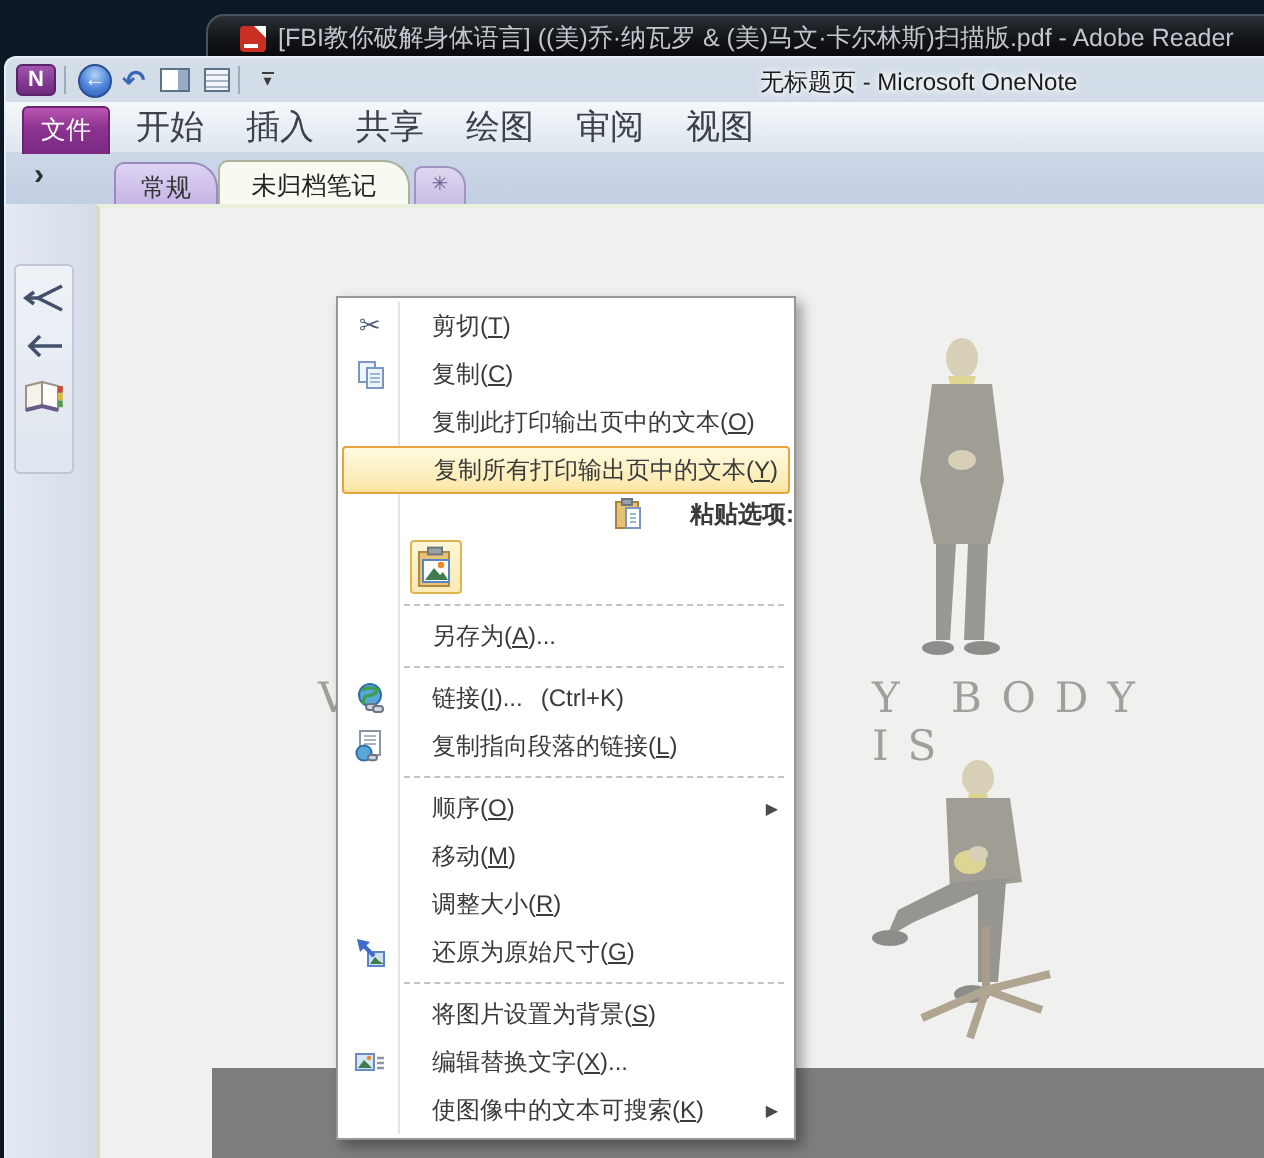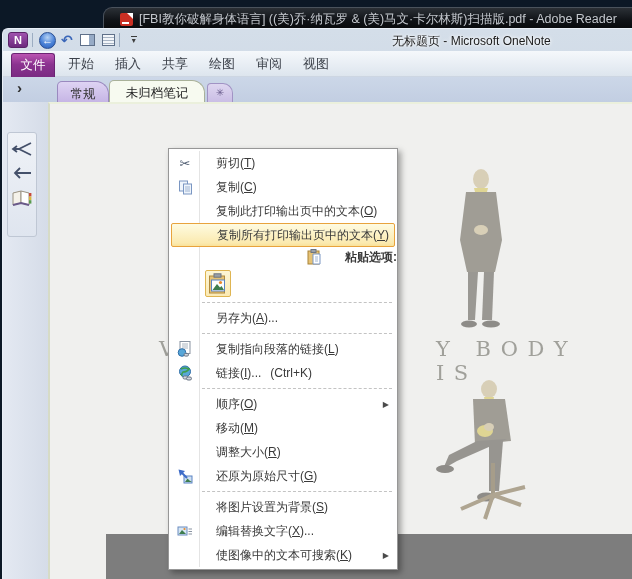--- a/index.html
+++ b/index.html
@@ -31,32 +31,32 @@
     background:radial-gradient(circle at 50% 30%,#b5d2f4,#4a82d8 55%,#2a5cb4);
     color:#fff;font-size:11px;line-height:15px;text-align:center;}
   .undo-btn{color:#3a66b8;font-size:14px;font-weight:bold;margin-left:5px;}
   .dock-btn{width:15px;height:12px;border:1px solid #5f7089;background:#fff;margin-left:7px;position:relative;}
   .dock-btn::after{content:"";position:absolute;right:0;top:0;width:5px;height:100%;background:#97abc6;}
   .fullpage-btn{width:13px;height:12px;border:1px solid #5f7089;margin-left:7px;
     background:repeating-linear-gradient(#f2f5f9 0 2px,#a8b4c4 2px 3px);}
   .more-btn{margin-left:7px;display:flex;flex-direction:column;align-items:center;color:#3c3c3c;}
   .more-btn .bar{width:6px;height:1px;background:#3c3c3c;margin-bottom:1px;}
   .more-btn .chev{font-size:8px;line-height:6px;}
-  .win-title{position:absolute;left:389px;top:4px;font-size:12px;color:#1b1b1b;
+  .win-title{position:absolute;left:377px;top:4px;font-size:12px;color:#1b1b1b;
     text-shadow:0 0 3px #fff,0 0 5px #fff;white-space:nowrap;}
 
   
   .tabs-row{position:absolute;left:0;top:22px;width:100%;height:26px;
     background:linear-gradient(#f5f8fb,#dde5ee);border-bottom:1px solid #cdd6e2;}
   .file-tab{position:absolute;left:8px;top:2px;width:44px;height:24px;
     background:linear-gradient(#bb55b2,#8b3390 45%,#7a2a82);
     border:1px solid #6b2373;border-bottom:none;border-radius:3px 3px 0 0;
     color:#fff;font-size:12.5px;display:flex;align-items:center;justify-content:center;}
   .rtabs{position:absolute;left:64px;top:0;height:100%;display:flex;gap:19px;align-items:center;}
-  .rtab{font-size:13px;color:#3c414a;padding:0 1px;}
+  .rtab{font-size:17px;color:#3c414a;padding:0 1px;}
 
   
   .section-row{position:absolute;left:0;top:48px;width:100%;height:25px;
     background:linear-gradient(#ccd7e8,#c2cee2);}
   .expand-arrow{position:absolute;left:14px;top:2px;font-size:15px;font-weight:bold;color:#2e2e2e;}
   .stab{position:absolute;border-bottom:none;font-size:12.5px;color:#333;
     display:flex;align-items:flex-start;justify-content:center;padding-top:4px;}
   .stab-normal{left:54px;top:4px;width:52px;height:21px;
     background:linear-gradient(#ded3f3,#c6b5e5);border:1px solid #9a89bf;border-bottom:none;border-radius:5px 13px 0 0;}
   .stab-active{left:106px;top:3px;width:96px;height:38px;background:#f7faf0;
@@ -259,40 +259,40 @@
     <div class="mi">
       <span class="mic"></span>
       <span class="mil ak">另存为(<u>A</u>)...</span>
     </div>
 
     <div class="msep"></div>
 
     <div class="mi">
       <span class="mic">
         <svg width="16" height="16" viewBox="0 0 16 16">
+          <circle cx="8" cy="6.5" r="5.5" fill="#58a7d8" stroke="#2f6ea8"></circle>
+          <path d="M4 4 Q8 2 12 4 Q10 7 6 7 Q4 9 5 11" stroke="#3e9e4e" stroke-width="1.6" fill="none"></path>
+          <rect x="6" y="11" width="5" height="3" rx="1.5" fill="#cfd6de" stroke="#6a7686"></rect>
+          <rect x="9.5" y="12" width="5" height="3" rx="1.5" fill="#cfd6de" stroke="#6a7686"></rect>
+        </svg>
+      </span>
+      <span class="mil ak">链接(<u>I</u>)...</span>
+      <span class="msc">(Ctrl+K)</span>
+    </div>
+
+    <div class="mi">
+      <span class="mic">
+        <svg width="16" height="16" viewBox="0 0 16 16">
           <rect x="3" y="0.5" width="10" height="12" fill="#ffffff" stroke="#8a94a2"></rect>
           <path d="M5 3 H11 M5 5 H11 M5 7 H11" stroke="#aab4c0" stroke-width="1"></path>
           <circle cx="5" cy="11.5" r="3.8" fill="#58a7d8" stroke="#2f6ea8"></circle>
           <rect x="7" y="12.5" width="4.5" height="2.6" rx="1.3" fill="#cfd6de" stroke="#6a7686"></rect>
         </svg>
       </span>
       <span class="mil ak">复制指向段落的链接(<u>L</u>)</span>
-    </div>
-
-    <div class="mi">
-      <span class="mic">
-        <svg width="16" height="16" viewBox="0 0 16 16">
-          <circle cx="8" cy="6.5" r="5.5" fill="#58a7d8" stroke="#2f6ea8"></circle>
-          <path d="M4 4 Q8 2 12 4 Q10 7 6 7 Q4 9 5 11" stroke="#3e9e4e" stroke-width="1.6" fill="none"></path>
-          <rect x="6" y="11" width="5" height="3" rx="1.5" fill="#cfd6de" stroke="#6a7686"></rect>
-          <rect x="9.5" y="12" width="5" height="3" rx="1.5" fill="#cfd6de" stroke="#6a7686"></rect>
-        </svg>
-      </span>
-      <span class="mil ak">链接(<u>I</u>)...</span>
-      <span class="msc">(Ctrl+K)</span>
     </div>
 
     <div class="msep"></div>
 
     <div class="mi">
       <span class="mic"></span>
       <span class="mil ak">顺序(<u>O</u>)</span>
       <span class="marrow">▶</span>
     </div>
 

